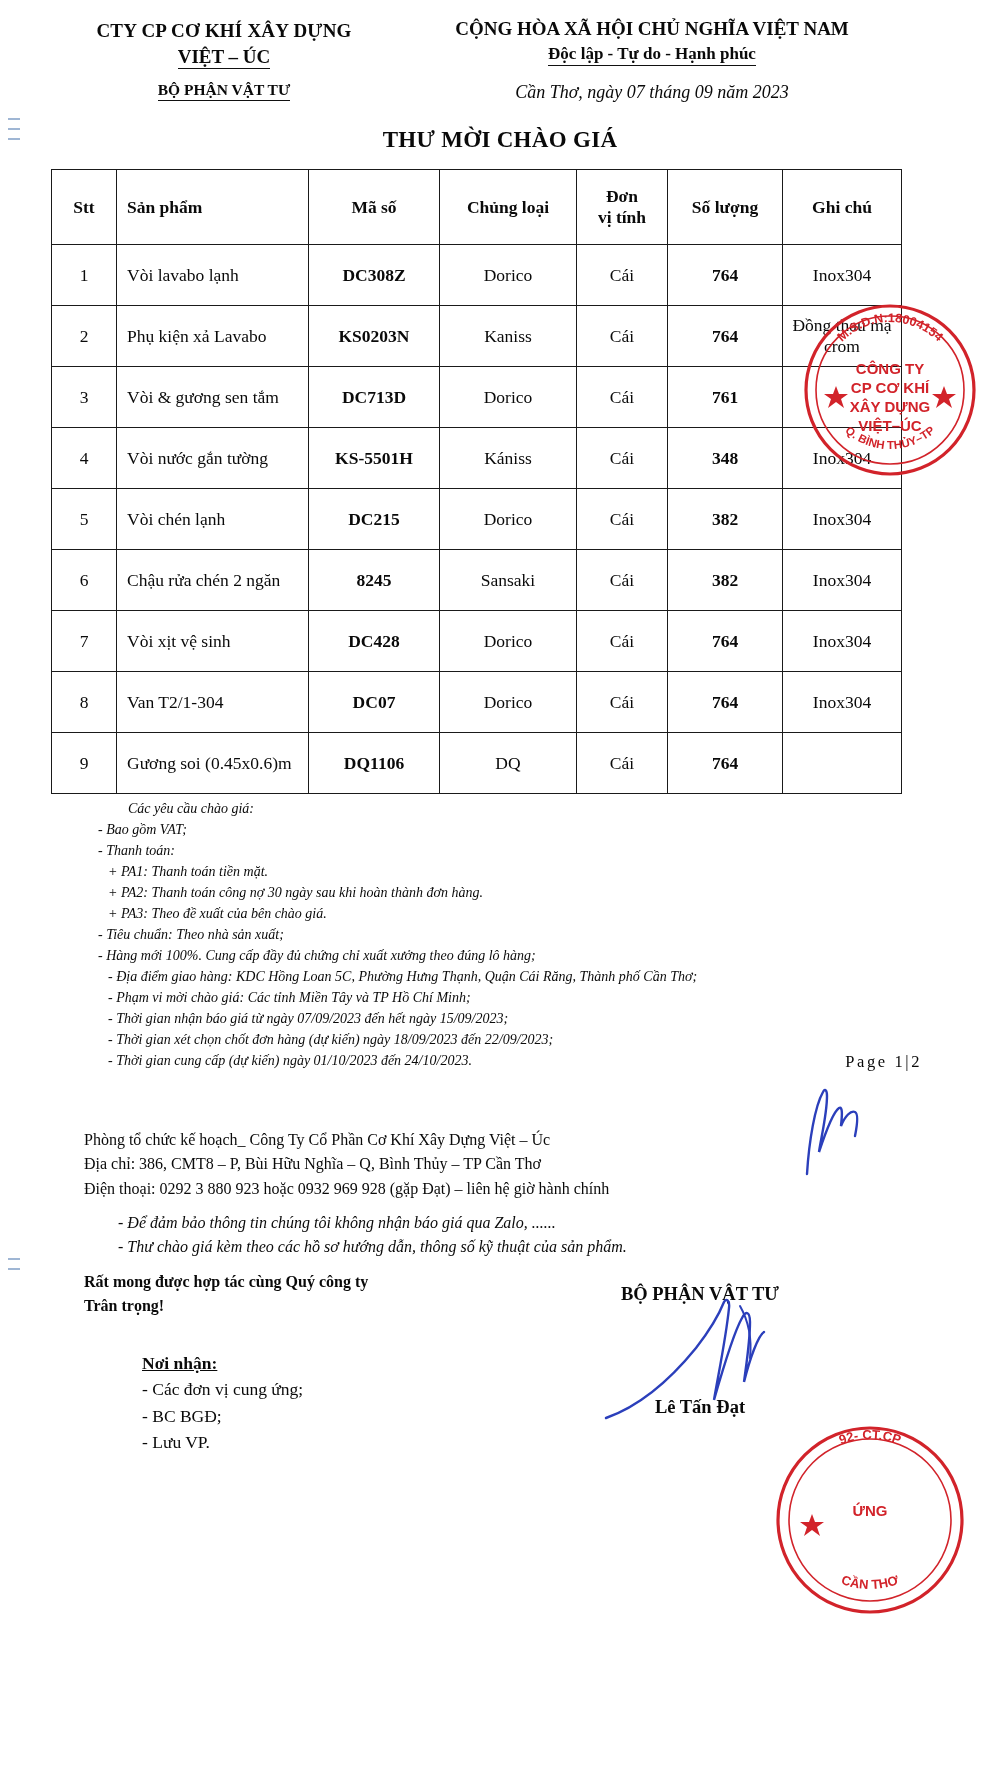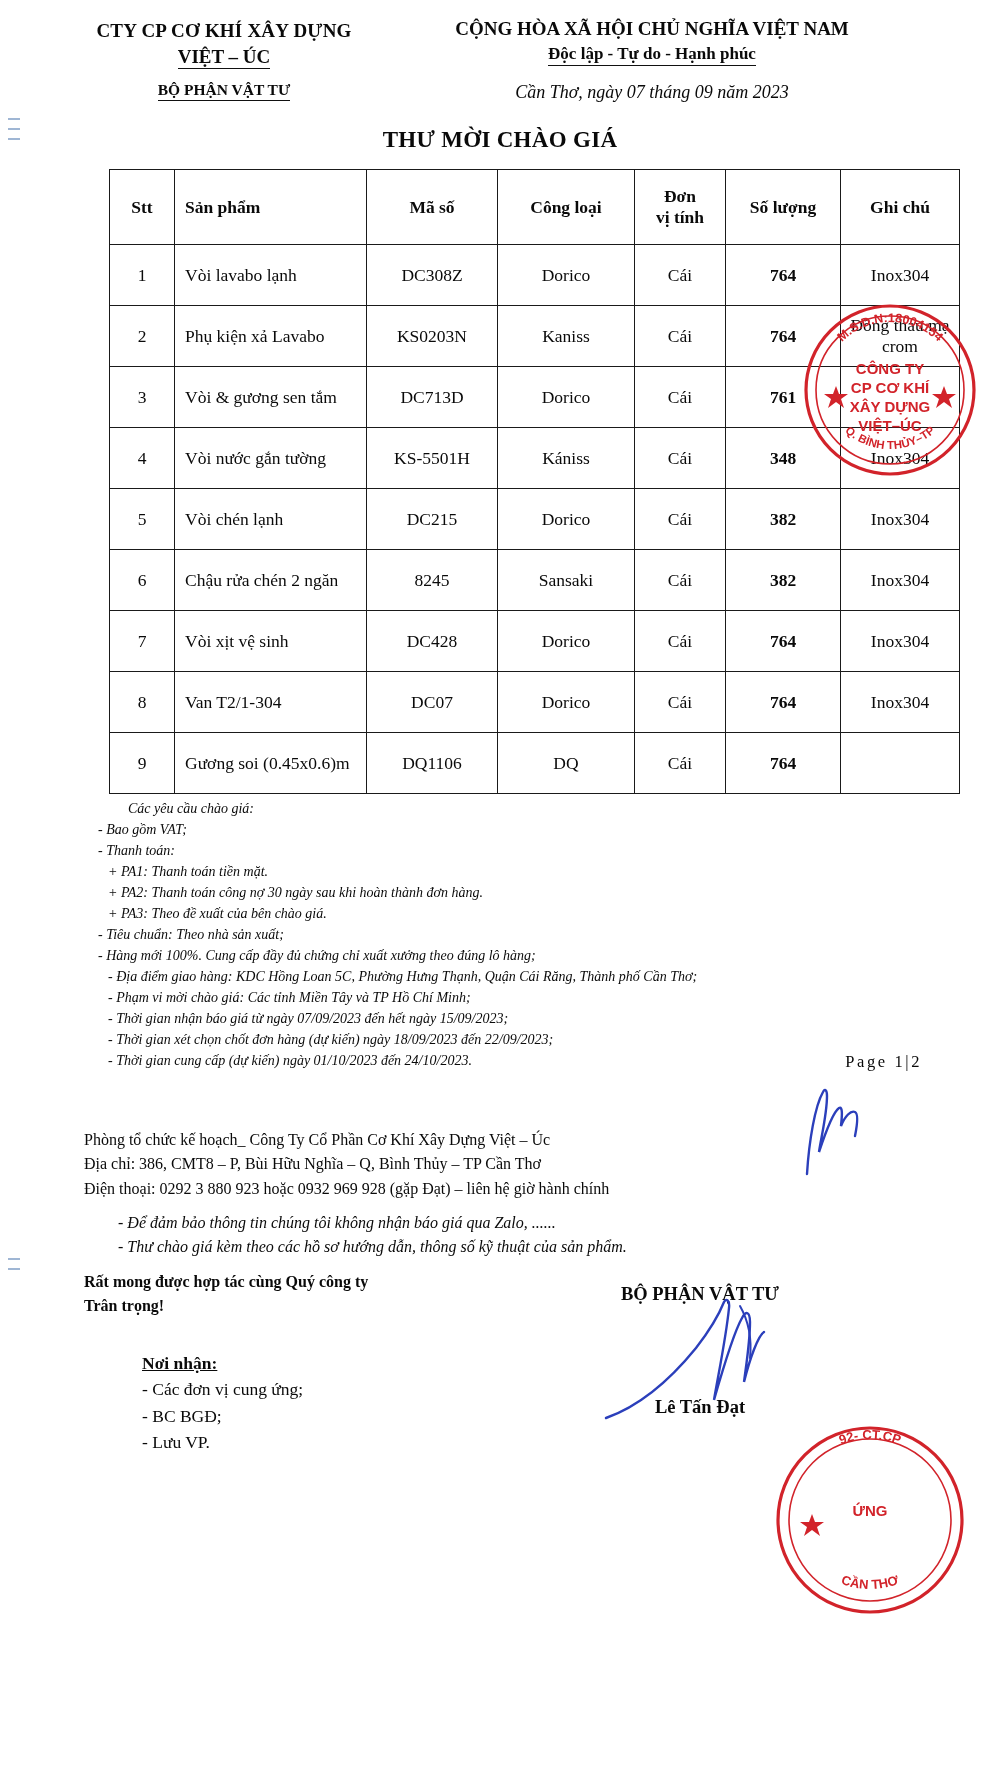--- a/index.html
+++ b/index.html
@@ -93,21 +93,21 @@
   .intro {
     margin: 14px 78px 0 82px;
     font-size: 18.5px;
     line-height: 1.45;
     text-align: justify;
     text-indent: 44px;
   }
 
   
   .tbl-wrap {
-    margin: 16px 0 0 109px;
+    margin: 16px 0 0 51px;
     width: 735px;
   }
   table.goods {
     border-collapse: collapse;
     width: 100%;
     table-layout: fixed;
   }
   table.goods th, table.goods td {
     border: 1.2px solid #1a1a1a;
     font-size: 17.5px;
@@ -118,21 +118,21 @@
     text-align: center;
     font-weight: bold;
     height: 62px;
     line-height: 1.2;
   }
   table.goods td {
     height: 48px;
   }
   .c-stt   { width: 52px;  text-align: center; }
   .c-prod  { width: 175px; text-align: left; padding-left: 10px !important; }
-  .c-code  { width: 118px; text-align: center; }
+  .c-code  { width: 118px; text-align: center; font-weight: bold; }
   .c-brand { width: 124px; text-align: center; }
   .c-unit  { width: 78px;  text-align: center; }
   .c-qty   { width: 102px; text-align: center; font-weight: bold; }
   .c-note  { width: 106px; text-align: center; }
   .two-line { line-height: 1.18; }
 
   
   .reqs {
     margin: 4px 70px 0 82px;
     font-size: 14px;
@@ -271,21 +271,21 @@
   <div class="doc-title">THƯ MỜI CHÀO GIÁ</div>
 
 
   <div class="tbl-wrap">
     <table class="goods">
       <thead>
         <tr>
           <th class="c-stt">Stt</th>
           <th class="c-prod" style="text-align:left">Sản phẩm</th>
           <th class="c-code">Mã số</th>
-          <th class="c-brand">Công loại</th>
+          <th class="c-brand">Chủng loại</th>
           <th class="c-unit">
             <div>Đơn</div>
             <div>vị tính</div>
           </th>
           <th class="c-qty">Số lượng</th>
           <th class="c-note">Ghi chú</th>
         </tr>
       </thead>
       <tbody>
         <tr>

